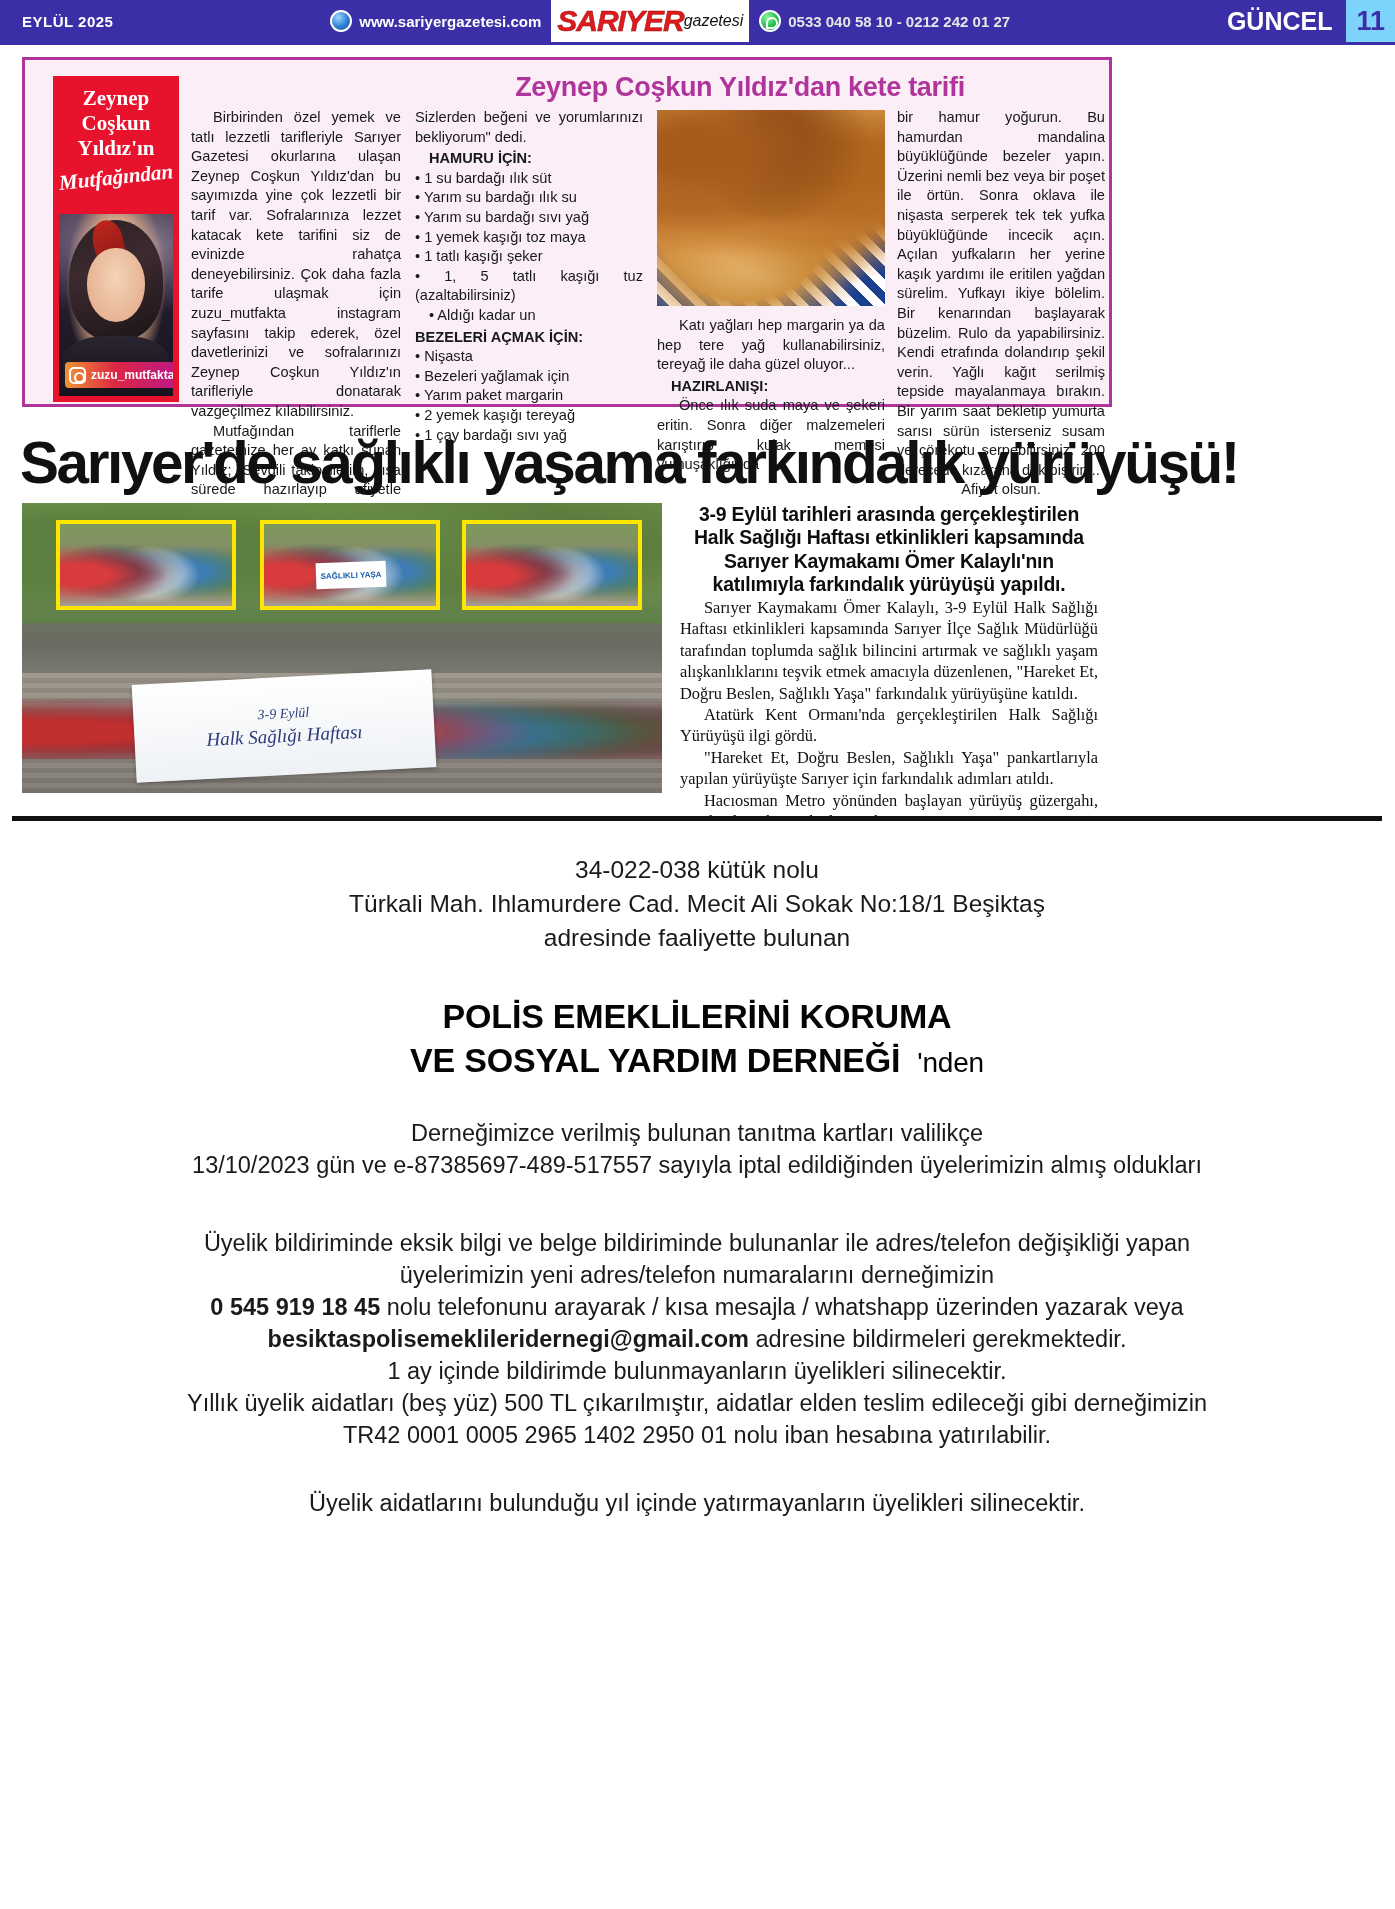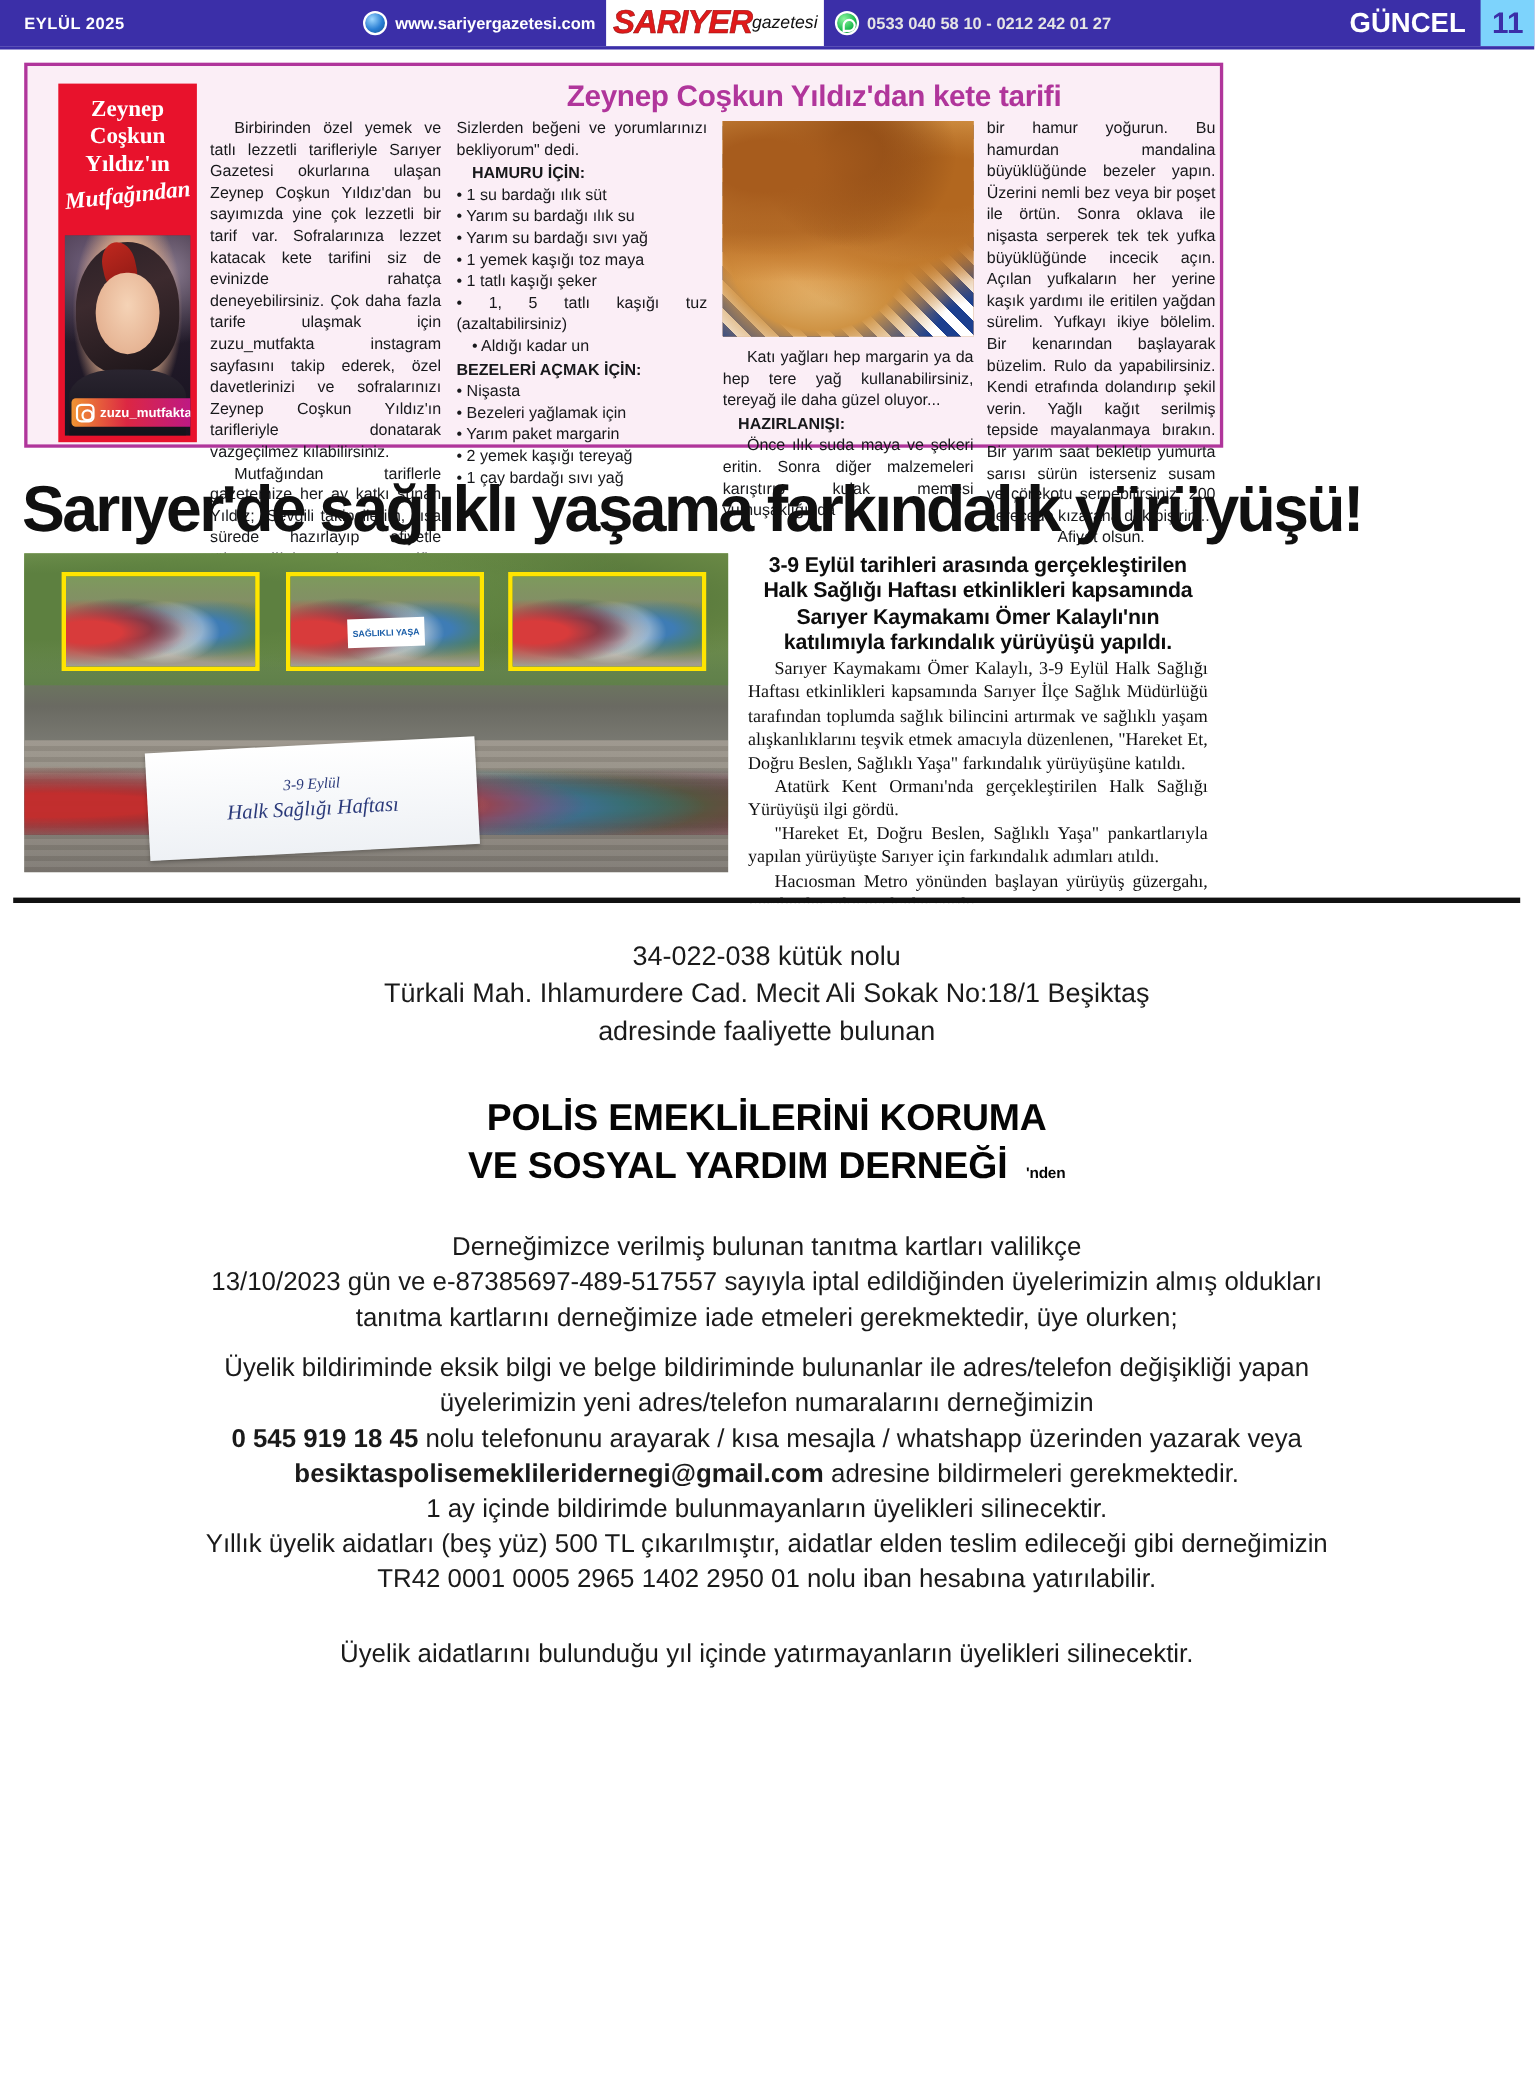--- a/index.html
+++ b/index.html
@@ -289,21 +289,21 @@
   }
   .ann-addr {
     position:absolute; left:60px; top:32px; width:1250px;
     font-size:24.5px; line-height:34px; color:#1a1a1a;
   }
   .ann-org {
     position:absolute; left:60px; top:173px; width:1250px;
     font-weight:bold; font-size:34px; line-height:44px; color:#050505;
     letter-spacing:-.2px;
   }
-  .ann-org .suffix { font-weight:bold; font-size:14px;margin-left:17px; }
+  .ann-org .suffix { font-weight:normal; font-size:28px;margin-left:17px; }
   .ann-b1 {
     position:absolute; left:20px; top:296px; width:1330px;
     font-size:23.5px; line-height:32px; color:#1a1a1a;
   }
   .ann-b2 {
     position:absolute; left:20px; top:406px; width:1330px;
     font-size:23.5px; line-height:32px; color:#1a1a1a;
   }
   .ann-b2 .strong { font-weight:bold; }
   .ann-b3 {
@@ -442,21 +442,20 @@
   </div>
 
   <div class="ann-org">
     <div>POLİS EMEKLİLERİNİ KORUMA</div>
     <div><span>VE SOSYAL YARDIM DERNEĞİ</span><span class="suffix">'nden</span></div>
   </div>
 
   <div class="ann-b1">
     <div>Derneğimizce verilmiş bulunan tanıtma kartları valilikçe</div>
     <div>13/10/2023 gün ve e-87385697-489-517557 sayıyla iptal edildiğinden üyelerimizin almış oldukları</div>
-    <div>tanıtma kartlarını derneğimize iade etmeleri gerekmektedir, üye olurken;</div>
   </div>
 
   <div class="ann-b2">
     <div>Üyelik bildiriminde eksik bilgi ve belge bildiriminde bulunanlar ile adres/telefon değişikliği yapan</div>
     <div>üyelerimizin yeni adres/telefon numaralarını derneğimizin</div>
     <div><span class="strong">0 545 919 18 45</span><span> nolu telefonunu arayarak / kısa mesajla / whatshapp üzerinden yazarak veya</span></div>
     <div><span class="strong">besiktaspolisemeklileridernegi@gmail.com</span><span> adresine bildirmeleri gerekmektedir.</span></div>
     <div>1 ay içinde bildirimde bulunmayanların üyelikleri silinecektir.</div>
   </div>
 

